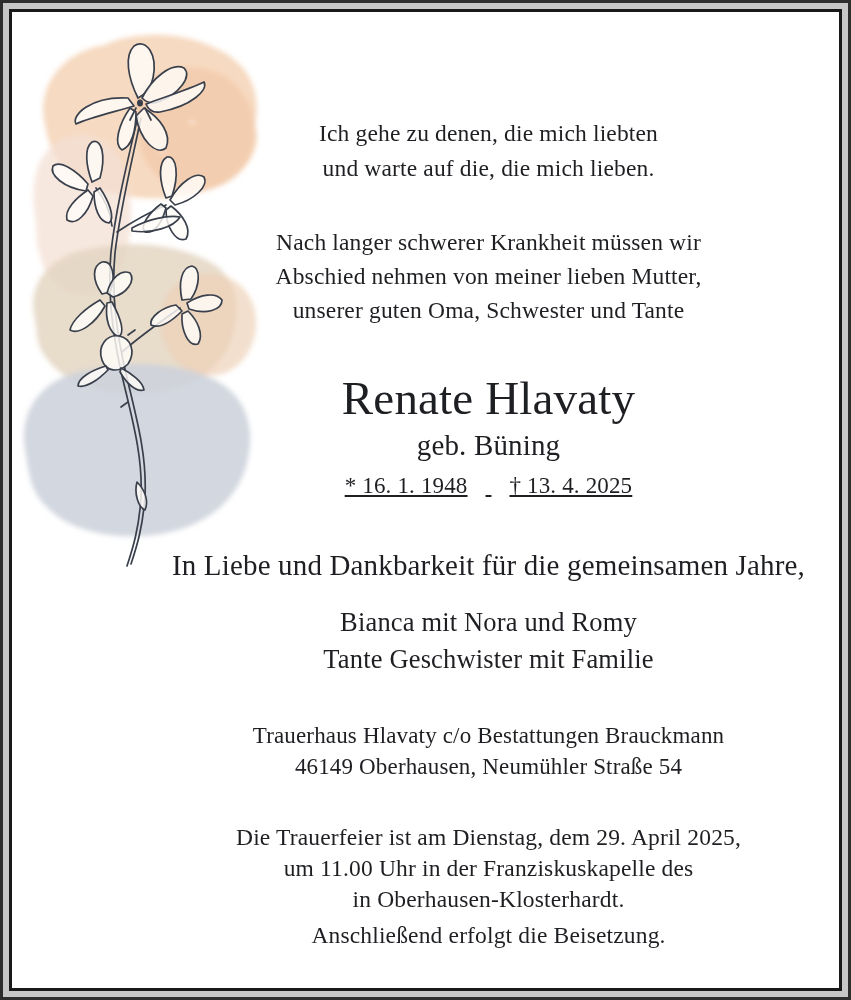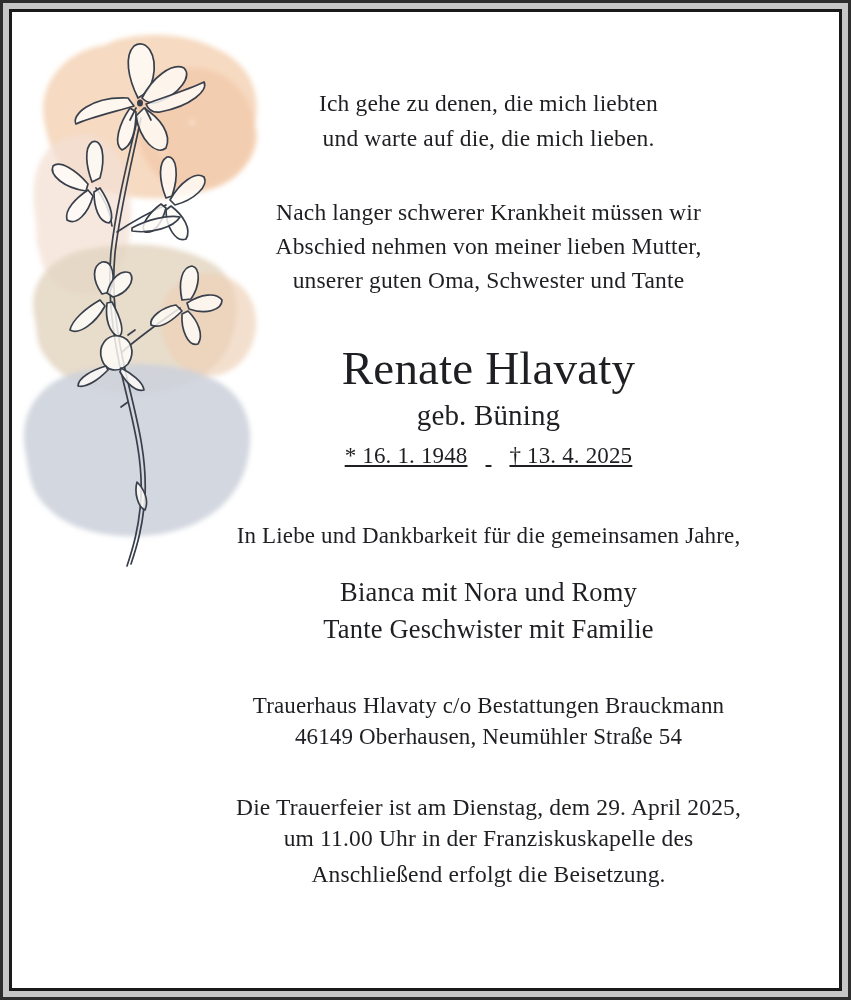--- a/index.html
+++ b/index.html
@@ -43,21 +43,21 @@
     pointer-events: none;
   }
   .content {
     position: relative;
     margin-left: 130px;
     margin-right: 4px;
     text-align: center;
     letter-spacing: 0.01em;
   }
   .epigraph {
-    padding-top: 74px;
+    padding-top: 104px;
     font-size: 23.5px;
     line-height: 35px;
   }
   .intro {
     margin-top: 39px;
     font-size: 23.5px;
     line-height: 34px;
   }
   .name {
     margin-top: 42px;
@@ -74,21 +74,21 @@
   .dates {
     margin-top: 11px;
     font-size: 23px;
     line-height: 30px;
     text-decoration: underline;
   }
   .dates .birth { margin-right: 18px; }
   .dates .death { margin-left: 18px; }
   .tribute {
     margin-top: 47px;
-    font-size: 23px;
+    font-size: 29px;
     line-height: 35px;
   }
   .mourners {
     margin-top: 21px;
     font-size: 26.5px;
     line-height: 37px;
   }
   .address {
     margin-top: 42px;
     font-size: 23px;
@@ -224,20 +224,21 @@
         </div>
 
         <div class="address">
           <div>Trauerhaus Hlavaty c/o Bestattungen Brauckmann</div>
           <div>46149 Oberhausen, Neumühler Straße 54</div>
         </div>
 
         <div class="service">
           <div>Die Trauerfeier ist am Dienstag, dem 29. April 2025,</div>
           <div>um 11.00 Uhr in der Franziskuskapelle des</div>
+          <div>in Oberhausen-Klosterhardt.</div>
         </div>
 
         <div class="burial">Anschließend erfolgt die Beisetzung.</div>
 
       </div>
     </div>
   </div>
 </div>
 
 </body></html>

